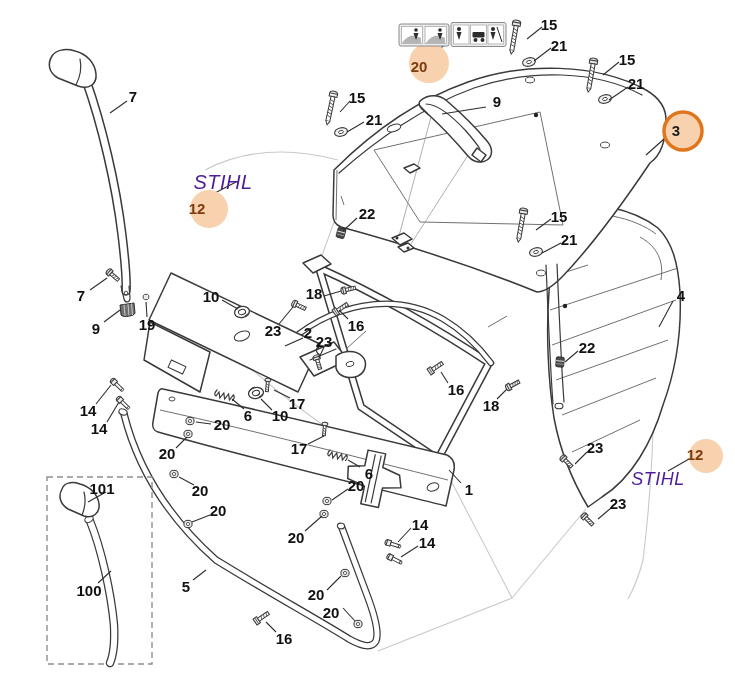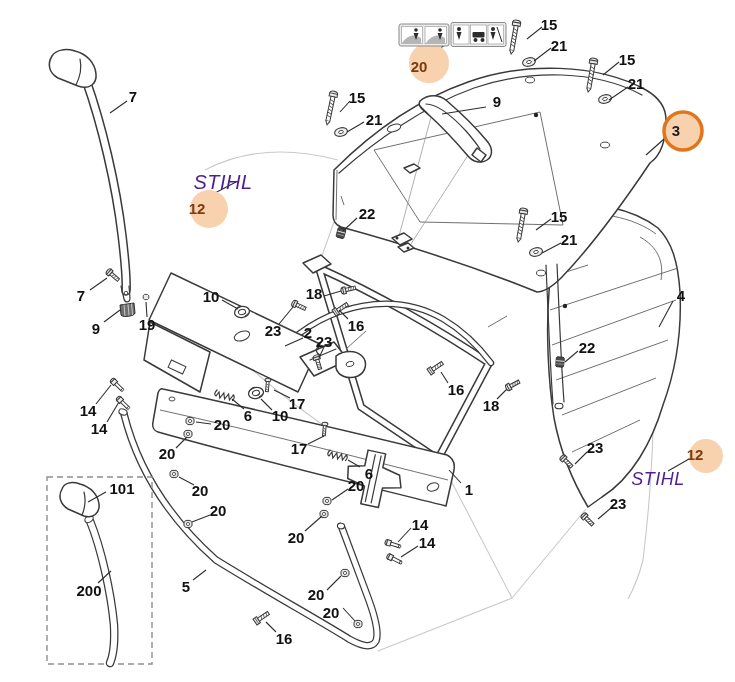--- a/index.html
+++ b/index.html
@@ -374,22 +374,22 @@
       <div class="plabel" style="left: 218px; top: 510px;">20</div>
       <div class="plabel" style="left: 595px; top: 447px;">23</div>
       <div class="plabel" style="left: 618px; top: 503px;">23</div>
       <div class="plabel" style="left: 299px; top: 448px;">17</div>
       <div class="plabel" style="left: 369px; top: 473px;">6</div>
       <div class="plabel" style="left: 469px; top: 489px;">1</div>
       <div class="plabel" style="left: 356px; top: 485px;">20</div>
       <div class="plabel" style="left: 296px; top: 537px;">20</div>
       <div class="plabel" style="left: 420px; top: 524px;">14</div>
       <div class="plabel" style="left: 427px; top: 542px;">14</div>
-      <div class="plabel" style="left: 122px; top: 488px;">101</div>
-      <div class="plabel" style="left: 89px; top: 590px;">200</div>
+      <div class="plabel" style="left: 102px; top: 488px;">101</div>
+      <div class="plabel" style="left: 89px; top: 590px;">100</div>
       <div class="plabel" style="left: 186px; top: 586px;">5</div>
       <div class="plabel" style="left: 316px; top: 594px;">20</div>
       <div class="plabel" style="left: 331px; top: 612px;">20</div>
       <div class="plabel" style="left: 284px; top: 638px;">16</div>
       <div class="logo" style="left: 223px; top: 182px; font-size: 20px;">STIHL</div>
       <div class="logo" style="left: 658px; top: 479px; font-size: 18px;">STIHL</div>
     </div>
 
 </div>
 

